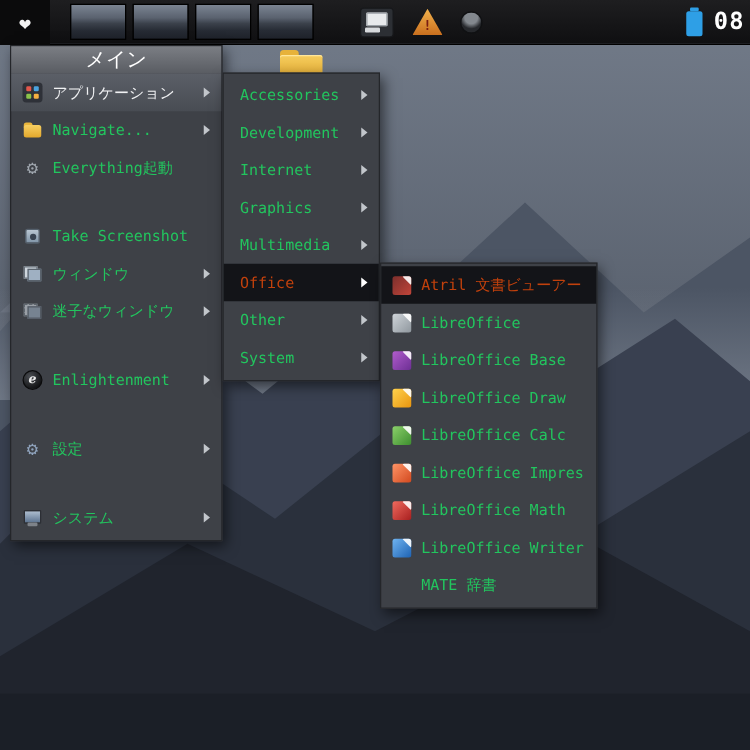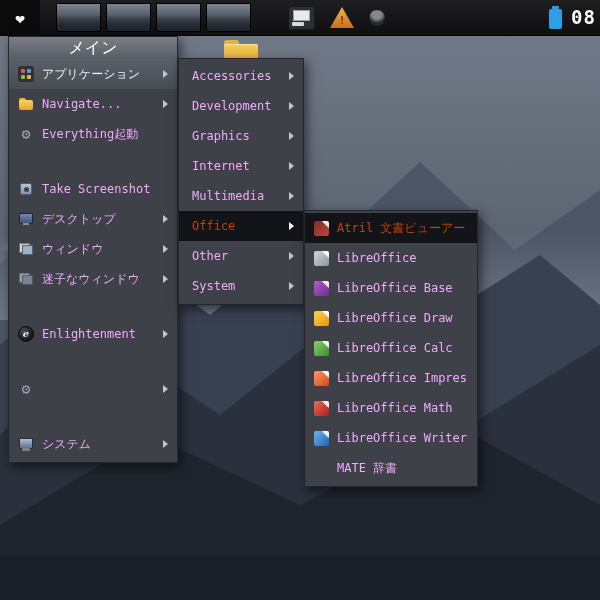--- a/index.html
+++ b/index.html
@@ -42,21 +42,21 @@
 
   
   .menu{position:absolute;z-index:6;background:#3e4147;border:1px solid #24262a;
     box-shadow:3px 4px 10px rgba(0,0,0,.55);padding-bottom:3px}
   .menu-main{left:8px;top:36px;width:170px}
   .menu-apps{left:178px;top:58px;width:126px;padding-top:2px}
   .menu-office{left:304px;top:210px;width:174px;padding-top:2px}
   .menu-header{height:22px;display:flex;align-items:center;justify-content:center;
     background:linear-gradient(#7b7e84,#595c62);color:#fff;font-size:16px}
   .mi{height:30px;display:flex;align-items:center;gap:8px;padding:0 9px;font-size:12px;
-    color:#f0abfc;cursor:pointer;white-space:nowrap}
+    color:#22c55e;cursor:pointer;white-space:nowrap}
   .mi2{padding-left:13px}
   .ml{flex:1;overflow:hidden;text-overflow:clip}
   .arr{width:0;height:0;border-left:5px solid #c2c6cb;border-top:4px solid transparent;
     border-bottom:4px solid transparent;margin-left:auto;flex:0 0 auto}
   .sel{background:#131418;color:#c2410c}
   .sel .arr{border-left-color:#fff}
   .hl{background:linear-gradient(#5b5f67,#484c53);color:#f0f1f3}
   .msep{height:25px}
 
   
@@ -174,25 +174,20 @@
       <span class="ml">Everything起動</span>
     </div>
 
     <div class="msep"></div>
 
     <div class="mi">
       <span class="mic ic-shot"></span>
       <span class="ml">Take Screenshot</span>
     </div>
     <div class="mi">
-      <span class="mic ic-desktop"></span>
-      <span class="ml">デスクトップ</span>
-      <span class="arr"></span>
-    </div>
-    <div class="mi">
       <span class="mic ic-windows"></span>
       <span class="ml">ウィンドウ</span>
       <span class="arr"></span>
     </div>
     <div class="mi">
       <span class="mic ic-lost"></span>
       <span class="ml">迷子なウィンドウ</span>
       <span class="arr"></span>
     </div>
 
@@ -201,20 +196,21 @@
     <div class="mi">
       <span class="mic ic-e"></span>
       <span class="ml">Enlightenment</span>
       <span class="arr"></span>
     </div>
 
     <div class="msep"></div>
 
     <div class="mi">
       <span class="mic ic-gear-blue"></span>
+      <span class="ml">設定</span>
       <span class="arr"></span>
     </div>
 
     <div class="msep"></div>
 
     <div class="mi">
       <span class="mic ic-monitor"></span>
       <span class="ml">システム</span>
       <span class="arr"></span>
     </div>
@@ -223,25 +219,25 @@
   <div class="menu menu-apps">
     <div class="mi mi2">
       <span class="ml">Accessories</span>
       <span class="arr"></span>
     </div>
     <div class="mi mi2">
       <span class="ml">Development</span>
       <span class="arr"></span>
     </div>
     <div class="mi mi2">
+      <span class="ml">Internet</span>
+      <span class="arr"></span>
+    </div>
+    <div class="mi mi2">
       <span class="ml">Graphics</span>
-      <span class="arr"></span>
-    </div>
-    <div class="mi mi2">
-      <span class="ml">Internet</span>
       <span class="arr"></span>
     </div>
     <div class="mi mi2">
       <span class="ml">Multimedia</span>
       <span class="arr"></span>
     </div>
     <div class="mi mi2 sel">
       <span class="ml">Office</span>
       <span class="arr"></span>
     </div>

